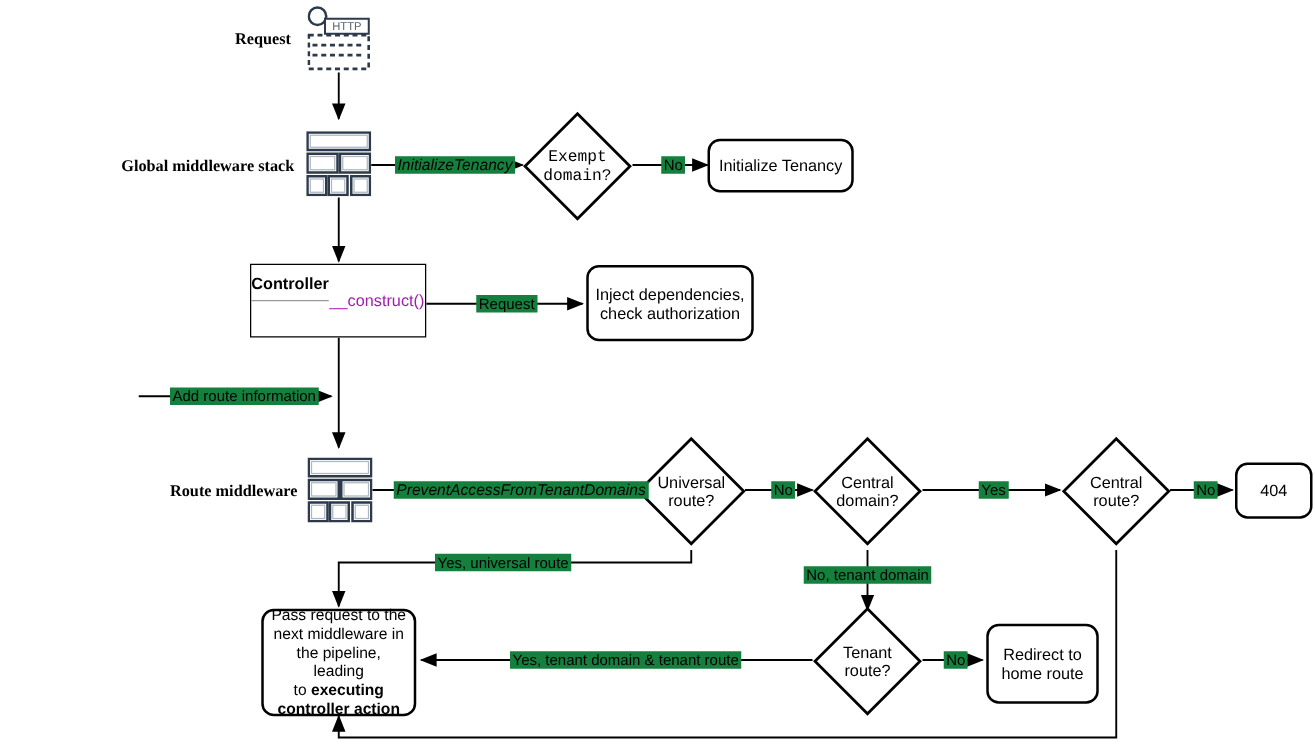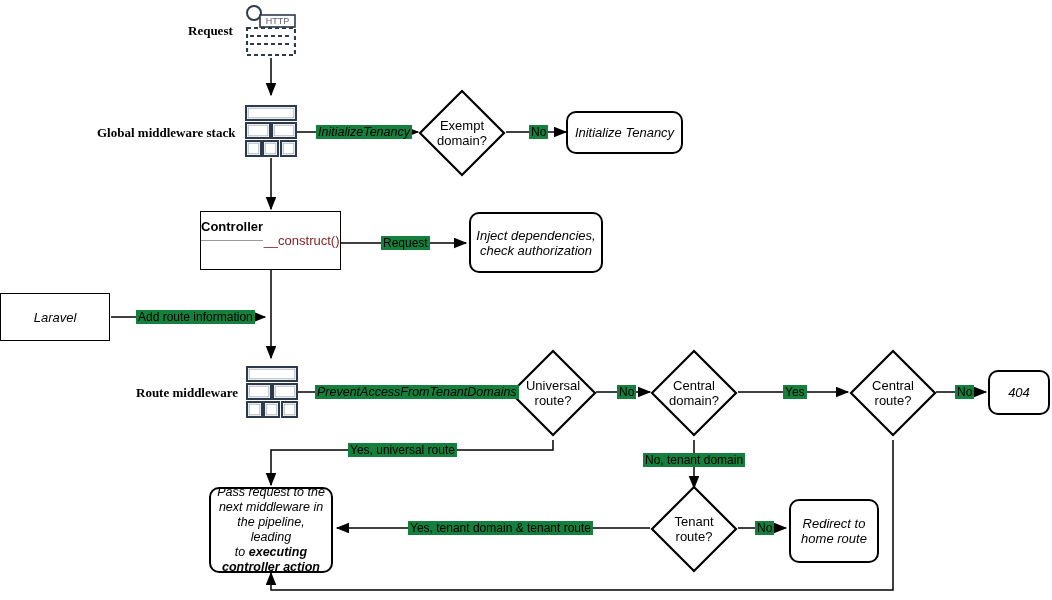--- a/index.html
+++ b/index.html
@@ -26,21 +26,20 @@
   .node {
     position: absolute;
     box-sizing: border-box;
     display: flex;
     align-items: center;
     justify-content: center;
     text-align: center;
     color: #000000;
     font-size: 13px;
     line-height: 15px;
-    font-style: italic;
   }
   .rect {
     border: 1.6px solid #000000;
     background: #ffffff;
   }
   .rounded {
     border: 2px solid #000000;
     border-radius: 10px;
     background: #ffffff;
   }
@@ -97,21 +96,21 @@
     font-size: 13px;
     border-bottom: 1.2px solid #9a9a9a;
     color: #000000;
   }
   .uml-body {
     flex: 1;
     display: flex;
     align-items: center;
     justify-content: center;
     font-size: 13px;
-    color: #7f1d1d;
+    color: #a21caf;
   }
   
   .stack {
     position: absolute;
   }
   .http-icon { position: absolute; }
   .pass-box {
     flex-direction: column;
     font-size: 12.5px;
     line-height: 15px;
@@ -193,21 +192,21 @@
         <rect x="3.2" y="20.2" width="19.6" height="10.6"></rect>
         <rect x="29.2" y="20.2" width="19.6" height="10.6"></rect>
         <rect x="3.2" y="38.2" width="10.6" height="10.6"></rect>
         <rect x="20.2" y="38.2" width="10.6" height="10.6"></rect>
         <rect x="38.2" y="38.2" width="10.6" height="10.6"></rect>
       </g>
     </svg>
   </div>
   <div class="plainlabel" style="left:97px; top:125px;">Global middleware stack</div>
 
-  <div class="diamond-wrap" style="left:418px; top:89px; width:88px; height:88px;">
+  <div class="diamond-wrap" style="left:418px; top:89px; width:88px; height:88px;font-family:Liberation Mono, monospace;">
     <svg width="88" height="88" viewBox="0 0 88 88">
       <polygon points="44,2 86,44 44,86 2,44" fill="#ffffff" stroke="#000000" stroke-width="2.2"></polygon>
     </svg>
     <div class="diamond-text">
       <span style="white-space:pre-line;">Exempt
 domain?</span>
     </div>
   </div>
 
   <div class="node rounded" style="left:566px; top:111px; width:117px; height:43px;">
@@ -217,23 +216,20 @@
   <div class="uml" style="left:200px; top:211px; width:141px; height:59px;">
     <div class="uml-title">Controller</div>
     <div class="uml-body">__construct()</div>
   </div>
 
   <div class="node rounded" style="left:469px; top:212px; width:134px; height:61px;">
     <span style="white-space:pre-line;">Inject dependencies,
 check authorization</span>
   </div>
 
-  <div class="node rect" style="left:0px; top:293px; width:110px; height:48px;">
-    <span>Laravel</span>
-  </div>
 
   <div class="stack" style="left:246px; top:366px; width:52px; height:52px;">
     <svg width="52" height="52" viewBox="0 0 52 52">
       <g stroke="#2c3a4b" stroke-width="2" fill="#ffffff">
         <rect x="1" y="1" width="50" height="14"></rect>
         <rect x="1" y="18" width="24" height="15"></rect>
         <rect x="27" y="18" width="24" height="15"></rect>
         <rect x="1" y="36" width="15" height="15"></rect>
         <rect x="18" y="36" width="15" height="15"></rect>
         <rect x="36" y="36" width="15" height="15"></rect>

